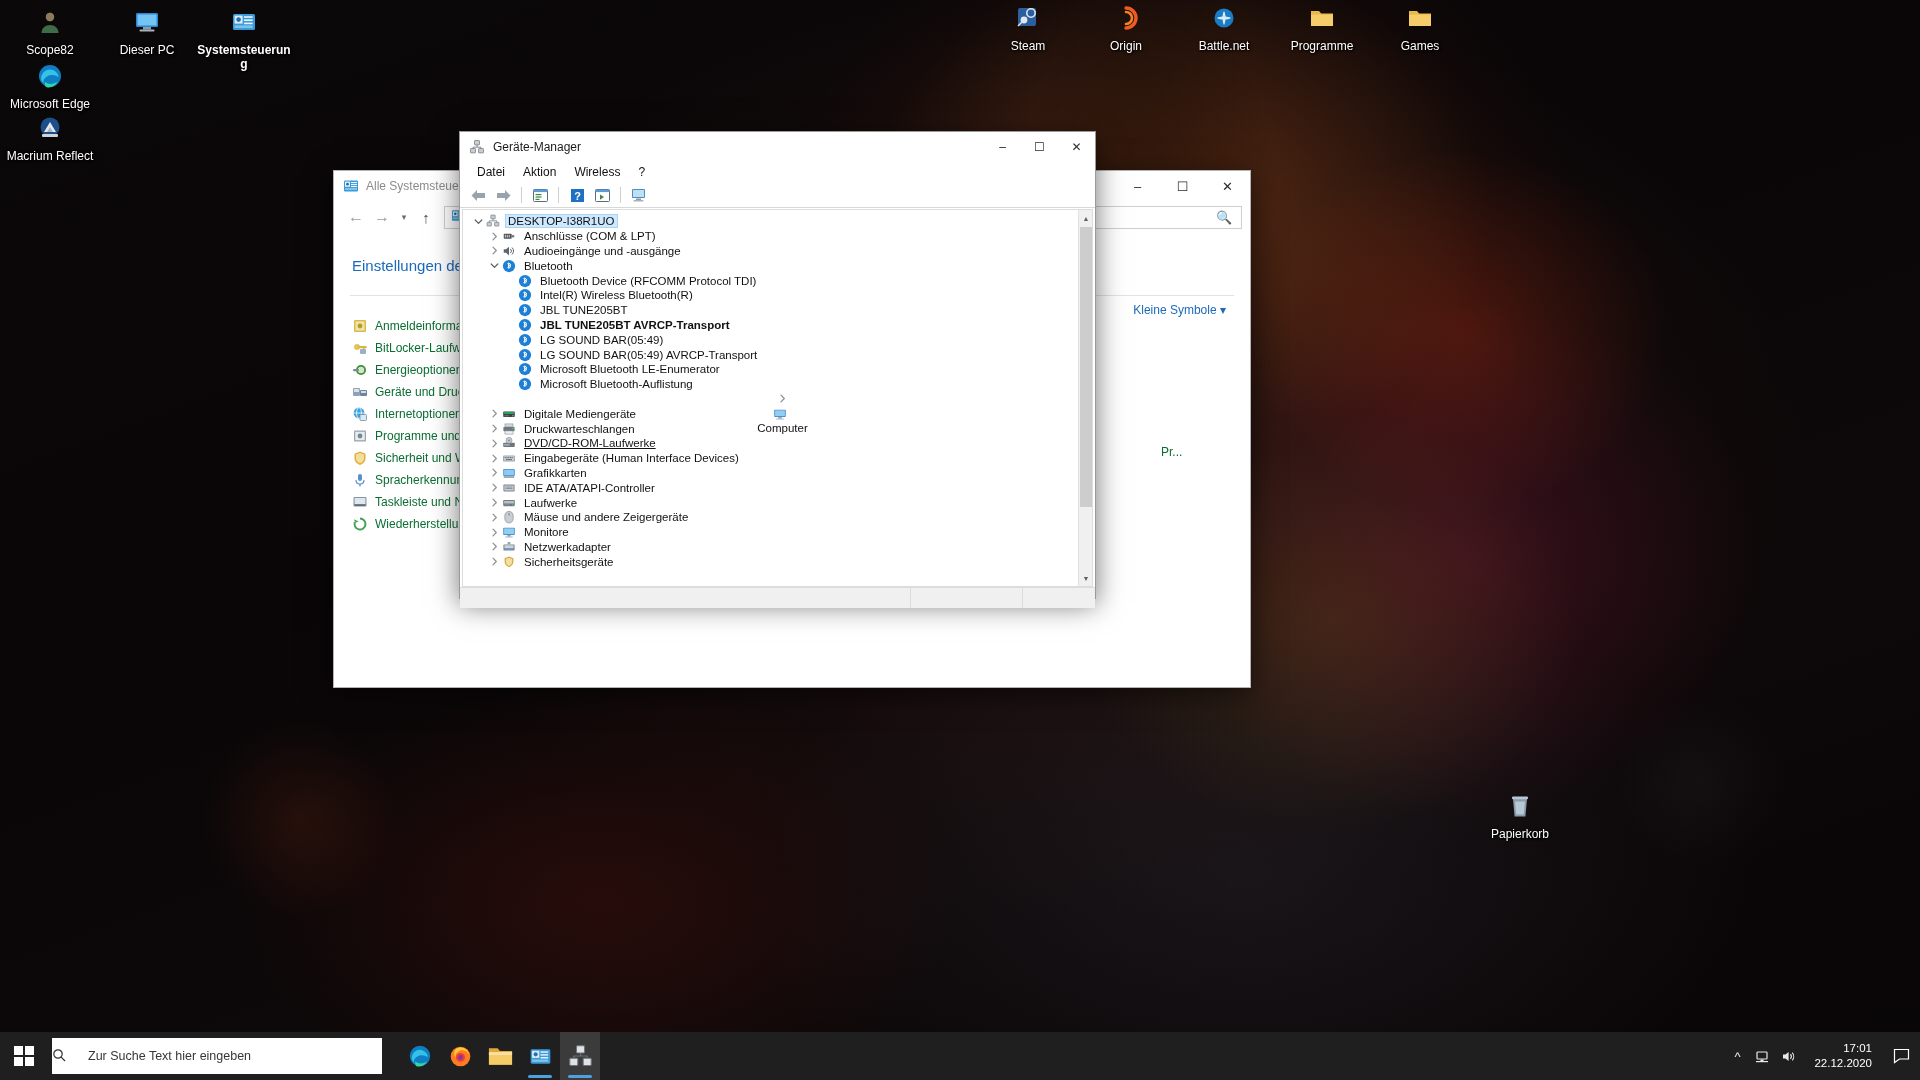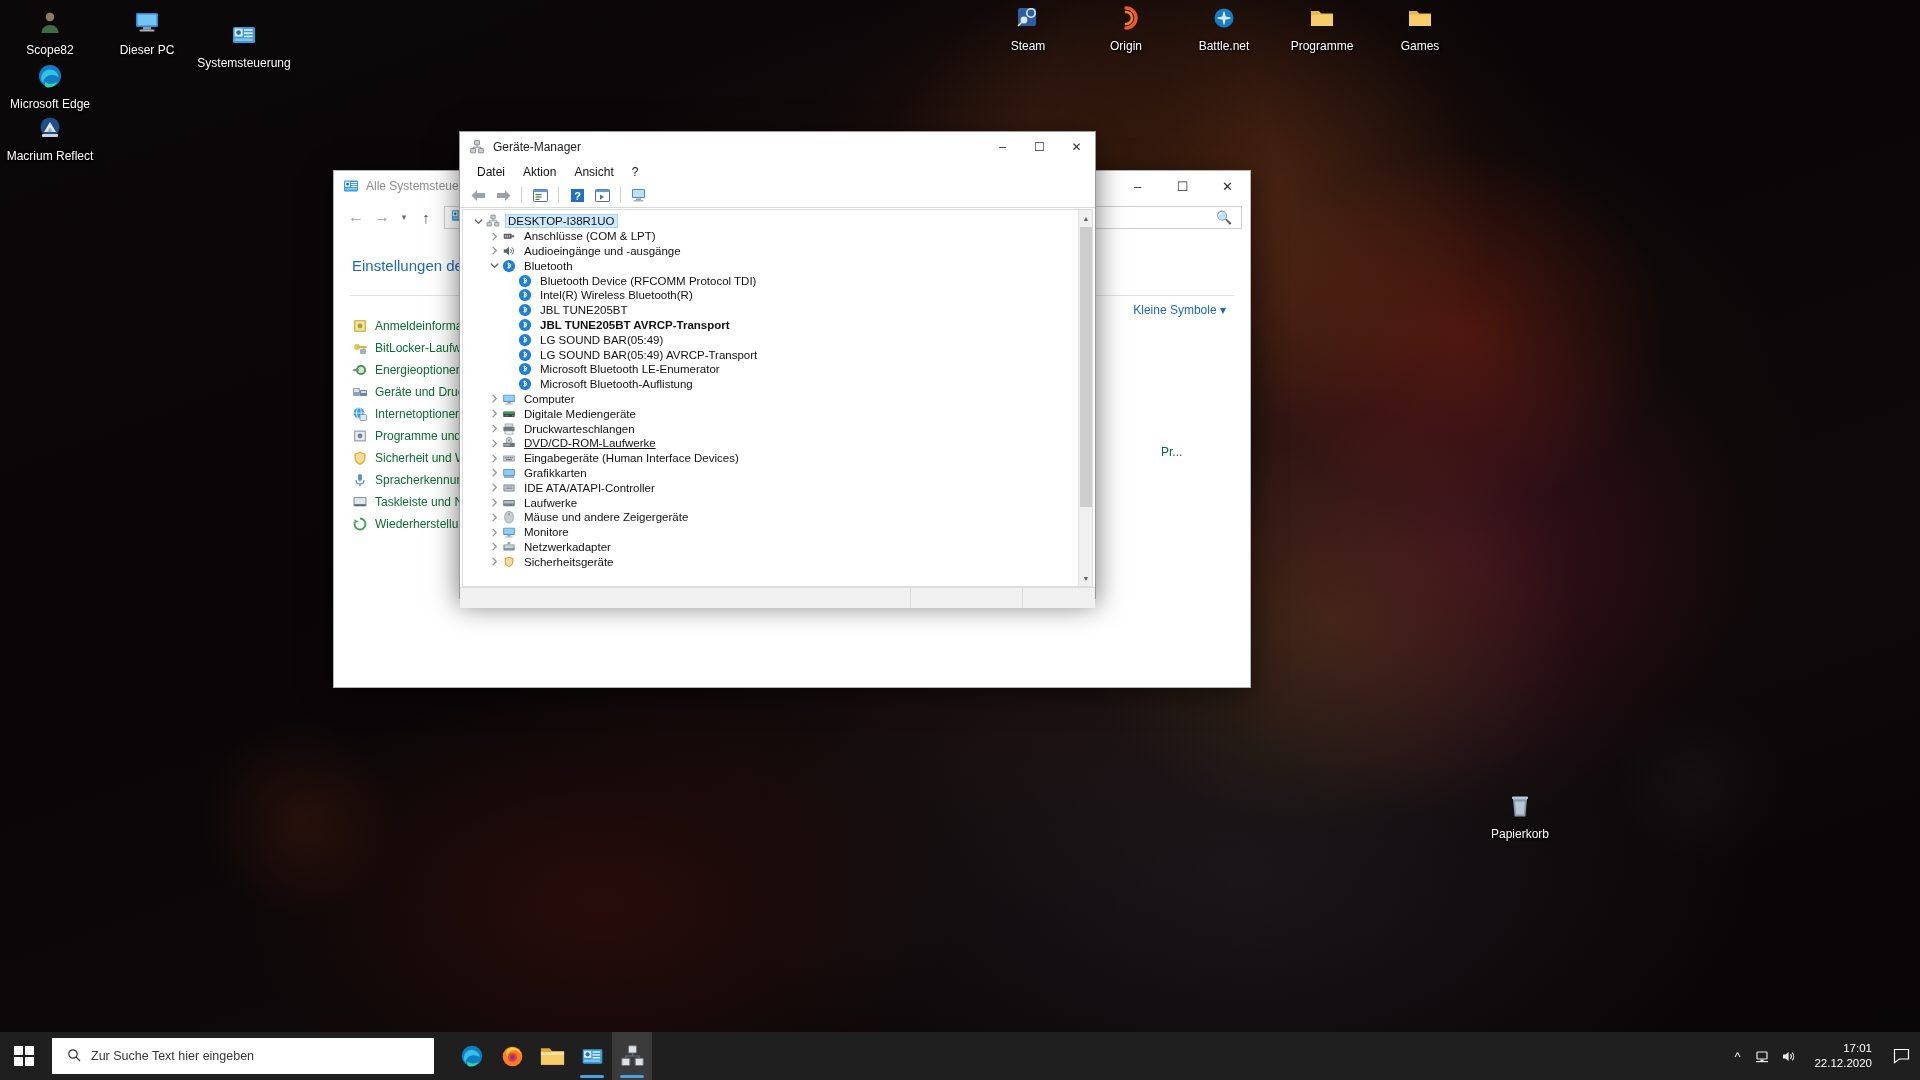--- a/index.html
+++ b/index.html
@@ -144,22 +144,22 @@
   
   #taskbar {
     position: absolute; left: 0; bottom: 0; width: 1920px; height: 48px;
     background: #1f1f1f; display: flex; align-items: center;
   }
   #startbtn { width: 48px; height: 48px; display: flex; align-items: center; justify-content: center; }
   .winlogo { width: 20px; height: 20px; display: grid; grid-template-columns: 1fr 1fr; grid-template-rows: 1fr 1fr; gap: 2.5px; }
   .winlogo i { background: #fff; display: block; }
 
   #searchbox {
-    width: 382px; height: 36px; background: #fff; margin-left: 4px;
-    display: flex; align-items: center; gap: 10px; padding-left: 15px;
+    width: 330px; height: 36px; background: #fff; margin-left: 4px;
+    display: flex; align-items: center; gap: 22px; 
     font-size: 12.5px; color: #373737;
   }
   .tb-apps { display: flex; align-items: center; height: 48px; margin-left: 18px; }
   .tb-app { width: 40px; height: 48px; display: flex; align-items: center; justify-content: center; position: relative; }
   .tb-app.active { background: #3b3b3b; }
   .tb-app .und { position: absolute; bottom: 2px; left: 8px; width: 24px; height: 3px; background: #4ea1e0; border-radius: 2px; }
 
   #tray { margin-left: auto; display: flex; align-items: center; height: 48px; padding-right: 2px; }
   .tray-ic { width: 26px; height: 48px; display: flex; align-items: center; justify-content: center; color: #e9e9e9; font-size: 13px; }
   #clock { color: #fff; font-size: 11.5px; line-height: 15px; text-align: right; padding: 0 12px; }
@@ -186,21 +186,21 @@
     <svg width="28" height="28" viewBox="0 0 28 28">
         <rect x="3" y="5" width="22" height="14" rx="1.2" fill="#2b87d6"></rect>
         <rect x="4.5" y="6.5" width="19" height="11" fill="#73c3f3"></rect>
         <rect x="10" y="19" width="8" height="2.6" fill="#8e9aa4"></rect>
         <rect x="6.5" y="21.5" width="15" height="2" rx="0.8" fill="#a7b2bb"></rect>
       </svg>
   </div>
   <span class="lbl">Dieser PC</span>
 </div>
 
-<div class="dicon" style="left:196px;top:19px;">
+<div class="dicon" style="left:196px;top:6px;font-weight:bold;">
   <div class="glyph">
     <svg width="28" height="28" viewBox="0 0 28 28">
         <rect x="3" y="6" width="22" height="16" rx="1.5" fill="#3b9ad9"></rect>
         <rect x="4.6" y="7.6" width="8" height="8" fill="#d8edfa"></rect>
         <circle cx="8.6" cy="11.6" r="2.3" fill="#2b6ea8"></circle>
         <rect x="14" y="8.2" width="8.6" height="1.6" fill="#e9f5fd"></rect>
         <rect x="14" y="11.4" width="8.6" height="1.6" fill="#e9f5fd"></rect>
         <rect x="14" y="14.6" width="8.6" height="1.6" fill="#e9f5fd"></rect>
         <rect x="4.6" y="17.4" width="18" height="2.6" fill="#7fc4ea"></rect>
       </svg>
@@ -451,21 +451,21 @@
     <div class="dm-wbtns">
       <div>–</div>
       <div>☐</div>
       <div class="close">✕</div>
     </div>
   </div>
 
   <div class="dm-menu">
     <span>Datei</span>
     <span>Aktion</span>
-    <span>Ansicht</span>
+    <span>Wireless</span>
     <span>?</span>
   </div>
 
   <div class="dm-toolbar">
     <span class="tb-btn">
       <svg width="17" height="15" viewBox="0 0 17 15">
           <path d="M7 2L1.5 7.5 7 13v-3h8V5H7z" fill="#9aa3ab"></path>
         </svg>
     </span>
     <span class="tb-btn">
@@ -645,21 +645,21 @@
         <div class="trow" style="padding-left: 40px;">
           <span class="tw"></span>
           <span class="ti">
             <svg width="14" height="14" viewBox="0 0 16 16">
               <circle cx="8" cy="8" r="7" fill="#1d7fd6"></circle>
               <path d="M6.2 5.2l4 3.4-2.6 2.2V4.4l2.6 2.2-4 3.4" fill="none" stroke="#fff" stroke-width="1.1" stroke-linejoin="round"></path>
             </svg>
           </span>
           <span class="lbl">Microsoft Bluetooth-Auflistung</span>
         </div>
-        <div class="trow" style="padding-left: 24px;">
+        <div class="trow" style="padding-left: 24px; flex-direction: column;">
           <span class="tw">
             <svg width="9" height="9" viewBox="0 0 9 9">
               <path d="M3 1.2 L6.3 4.5 L3 7.8" fill="none" stroke="#8a9096" stroke-width="1.2" stroke-linecap="round" stroke-linejoin="round"></path>
             </svg>
           </span>
           <span class="ti">
             <svg width="14" height="14" viewBox="0 0 16 16">
               <rect x="1.4" y="3" width="13.2" height="8.4" rx="0.8" fill="#4a8fd0"></rect>
               <rect x="2.4" y="3.9" width="11.2" height="6.4" fill="#92cdf2"></rect>
               <rect x="6" y="11.6" width="4" height="1.6" fill="#8d99a3"></rect>

